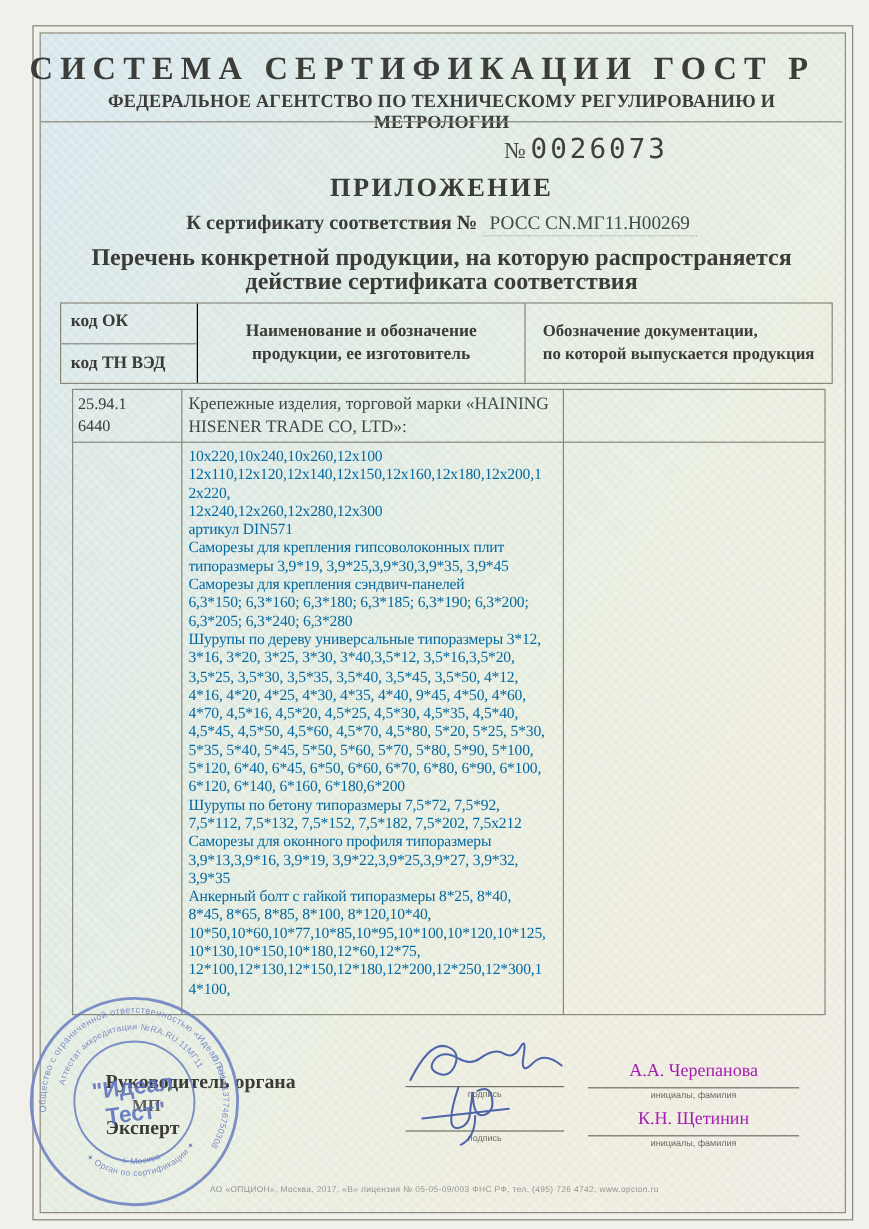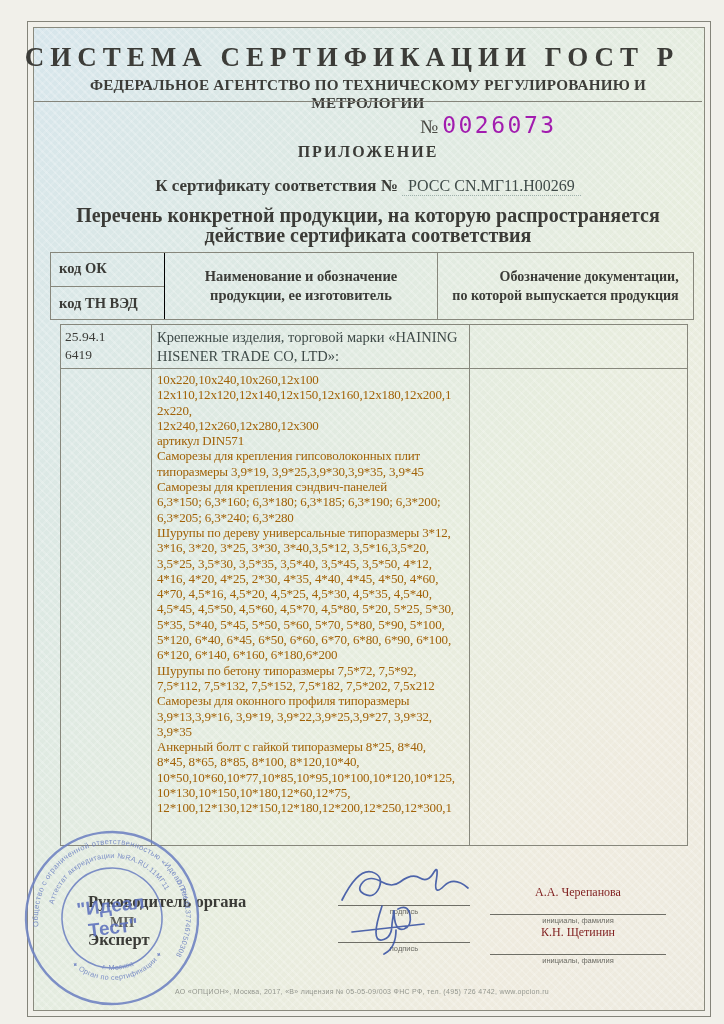--- a/index.html
+++ b/index.html
@@ -20,57 +20,57 @@
       linear-gradient(123deg,#d7e6ec 0%,#dde9e3 30%,#e7edde 58%,#efebdf 82%,#edeadf 100%);
   }
   .sys-title{left:18px;top:42px;width:668px;text-align:center;font-weight:bold;
     font-size:27px;letter-spacing:6px;color:#3c3c38;}
   .agency{left:34px;top:76px;width:668px;text-align:center;font-weight:bold;
     font-size:15.5px;letter-spacing:.2px;color:#3c3c38;transform:scaleX(.98);}
   .rule{left:34px;top:101px;width:668px;height:0;border-top:1.4px solid #84847a;}
   .form-number{left:420px;top:112px;width:260px;text-align:left;}
   .no-sign{font-size:19px;color:#4a4a44;}
   .no-digits{font-family:"DejaVu Sans Mono","Liberation Mono",monospace;
-    font-size:23px;letter-spacing:2.5px;color:#a21caf;}
+    font-size:23px;letter-spacing:2.5px;color:#404040;}
   .appendix-title{left:34px;top:143px;width:668px;text-align:center;font-weight:bold;
-    font-size:16px;letter-spacing:2px;}
+    font-size:22px;letter-spacing:2px;}
   .cert-line{left:34px;top:176px;width:668px;text-align:center;font-size:17px;}
   .cert-label{font-weight:bold;}
   .cert-num{font-size:16px;color:#3f4a48;border-bottom:1px dotted #9fb0ac;padding:0 6px 1px 6px;}
   .scope{left:34px;top:205px;width:668px;text-align:center;font-weight:bold;font-size:20px;line-height:20px;}
   
   .hbox{left:50px;top:252px;width:642px;height:66px;border:1px solid #87877c;}
   .hb-col1{left:0;top:0;width:113px;height:66px;border-right:1px solid #000000;}
   .hb-col1-top{left:8px;top:7px;font-weight:bold;font-size:14.5px;}
   .hb-col1-rule{left:0;top:33px;width:113px;border-top:1px solid #87877c;}
   .hb-col1-bottom{left:8px;top:42px;font-weight:bold;font-size:14.5px;}
   .hb-col2{left:114px;top:0;width:272px;height:66px;border-right:1px solid #87877c;
     display:flex;align-items:center;justify-content:center;text-align:center;
     font-weight:bold;font-size:14.5px;line-height:19px;white-space:pre-line;}
   .hb-col3{left:387px;top:0;width:255px;height:66px;
-    display:flex;align-items:center;justify-content:center;text-align:right;
+    display:flex;align-items:center;justify-content:center;text-align:left;
     font-weight:bold;font-size:14px;line-height:19px;white-space:pre-line;}
   
   .dtable{left:60px;top:324px;width:626px;height:520px;border:1px solid #87877c;}
   .dt-v1{left:90px;top:0;height:520px;border-left:1px solid #87877c;}
   .dt-v2{left:408px;top:0;height:520px;border-left:1px solid #87877c;}
   .dt-h1{left:0;top:43px;width:626px;border-top:1px solid #87877c;}
   .dt-codes{left:4px;top:3px;font-size:13.5px;line-height:18px;}
   .dt-title{left:96px;top:3px;width:308px;font-size:14.5px;line-height:19px;color:#3f4a48;}
   .dt-lines{left:96px;top:47px;width:310px;height:470px;overflow:hidden;
-    font-size:13px;line-height:15.3px;letter-spacing:-.15px;color:#a16207;}
+    font-size:13px;line-height:15.3px;letter-spacing:-.15px;color:#0369a1;}
   .dt-lines .tline{white-space:nowrap;}
   
   .role1{left:88px;top:892px;font-weight:bold;font-size:16.5px;}
   .role2{left:88px;top:930px;font-weight:bold;font-size:16.5px;}
   .sigline{width:132px;border-top:1px solid #6e6e66;}
   .sigcap{width:132px;text-align:center;font-family:"Liberation Sans",sans-serif;
     font-size:7.5px;color:#6b6b64;padding-top:1px;}
   .nameblock{width:176px;text-align:center;}
-  .nameval{font-size:12px;color:#7f1d1d;border-bottom:1px solid #6e6e66;padding-bottom:14px;}
+  .nameval{font-size:15px;color:#a21caf;border-bottom:1px solid #6e6e66;padding-bottom:4px;}
   .namecap{font-family:"Liberation Sans",sans-serif;font-size:7.5px;color:#6b6b64;padding-top:1px;}
   .sig-svg{overflow:visible;}
   .sig-svg path{fill:none;stroke:#3c55a4;stroke-width:1.7;stroke-linecap:round;opacity:.9;}
   
   .mp-mark{left:110px;top:915px;font-weight:bold;font-size:14px;color:#44443f;opacity:.85;}
   .stamp{left:22px;top:828px;width:180px;height:180px;transform:rotate(-7deg);opacity:.88;}
   .stamp circle{fill:none;stroke:#6e82c2;}
   .stamp text{fill:#6e82c2;font-family:"Liberation Sans",sans-serif;}
   .stamp .ring-text{font-size:7.6px;letter-spacing:.4px;}
   .stamp .ring-text-sm{font-size:7.2px;letter-spacing:.3px;}
@@ -116,56 +116,57 @@
   <div class="abs hb-col3">Обозначение документации,
 по которой выпускается продукция</div>
 </div>
 
 <div class="abs dtable">
   <div class="abs dt-v1"></div>
   <div class="abs dt-v2"></div>
   <div class="abs dt-h1"></div>
   <div class="abs dt-codes">
     <div>25.94.1</div>
-    <div>6419</div>
+    <div>6440</div>
   </div>
   <div class="abs dt-title">
       <div class="tline">Крепежные изделия, торговой марки «HAINING</div>
       <div class="tline">HISENER TRADE CO, LTD»:</div>
     </div>
   <div class="abs dt-lines">
       <div class="tline">10х220,10х240,10х260,12х100</div>
       <div class="tline">12х110,12х120,12х140,12х150,12х160,12х180,12х200,1</div>
       <div class="tline">2х220,</div>
       <div class="tline">12х240,12х260,12х280,12х300</div>
       <div class="tline">артикул DIN571</div>
       <div class="tline">Саморезы для крепления гипсоволоконных плит</div>
       <div class="tline">типоразмеры 3,9*19, 3,9*25,3,9*30,3,9*35, 3,9*45</div>
       <div class="tline">Саморезы для крепления сэндвич-панелей</div>
       <div class="tline">6,3*150; 6,3*160; 6,3*180; 6,3*185; 6,3*190; 6,3*200;</div>
       <div class="tline">6,3*205; 6,3*240; 6,3*280</div>
       <div class="tline">Шурупы по дереву универсальные типоразмеры 3*12,</div>
       <div class="tline">3*16, 3*20, 3*25, 3*30, 3*40,3,5*12, 3,5*16,3,5*20,</div>
       <div class="tline">3,5*25, 3,5*30, 3,5*35, 3,5*40, 3,5*45, 3,5*50, 4*12,</div>
-      <div class="tline">4*16, 4*20, 4*25, 2*30, 4*35, 4*40, 4*45, 4*50, 4*60,</div>
+      <div class="tline">4*16, 4*20, 4*25, 4*30, 4*35, 4*40, 9*45, 4*50, 4*60,</div>
       <div class="tline">4*70, 4,5*16, 4,5*20, 4,5*25, 4,5*30, 4,5*35, 4,5*40,</div>
       <div class="tline">4,5*45, 4,5*50, 4,5*60, 4,5*70, 4,5*80, 5*20, 5*25, 5*30,</div>
       <div class="tline">5*35, 5*40, 5*45, 5*50, 5*60, 5*70, 5*80, 5*90, 5*100,</div>
       <div class="tline">5*120, 6*40, 6*45, 6*50, 6*60, 6*70, 6*80, 6*90, 6*100,</div>
       <div class="tline">6*120, 6*140, 6*160, 6*180,6*200</div>
       <div class="tline">Шурупы по бетону типоразмеры 7,5*72, 7,5*92,</div>
       <div class="tline">7,5*112, 7,5*132, 7,5*152, 7,5*182, 7,5*202, 7,5х212</div>
       <div class="tline">Саморезы для оконного профиля типоразмеры</div>
       <div class="tline">3,9*13,3,9*16, 3,9*19, 3,9*22,3,9*25,3,9*27, 3,9*32,</div>
       <div class="tline">3,9*35</div>
       <div class="tline">Анкерный болт с гайкой типоразмеры 8*25, 8*40,</div>
       <div class="tline">8*45, 8*65, 8*85, 8*100, 8*120,10*40,</div>
       <div class="tline">10*50,10*60,10*77,10*85,10*95,10*100,10*120,10*125,</div>
       <div class="tline">10*130,10*150,10*180,12*60,12*75,</div>
       <div class="tline">12*100,12*130,12*150,12*180,12*200,12*250,12*300,1</div>
+      <div class="tline">4*100,</div>
     </div>
 </div>
 
 <div class="abs role1">Руководитель органа</div>
 <div class="abs role2">Эксперт</div>
 
 <div class="abs" style="left:338px;top:905px;">
   <div class="sigline"></div>
   <div class="sigcap">подпись</div>
 </div>

